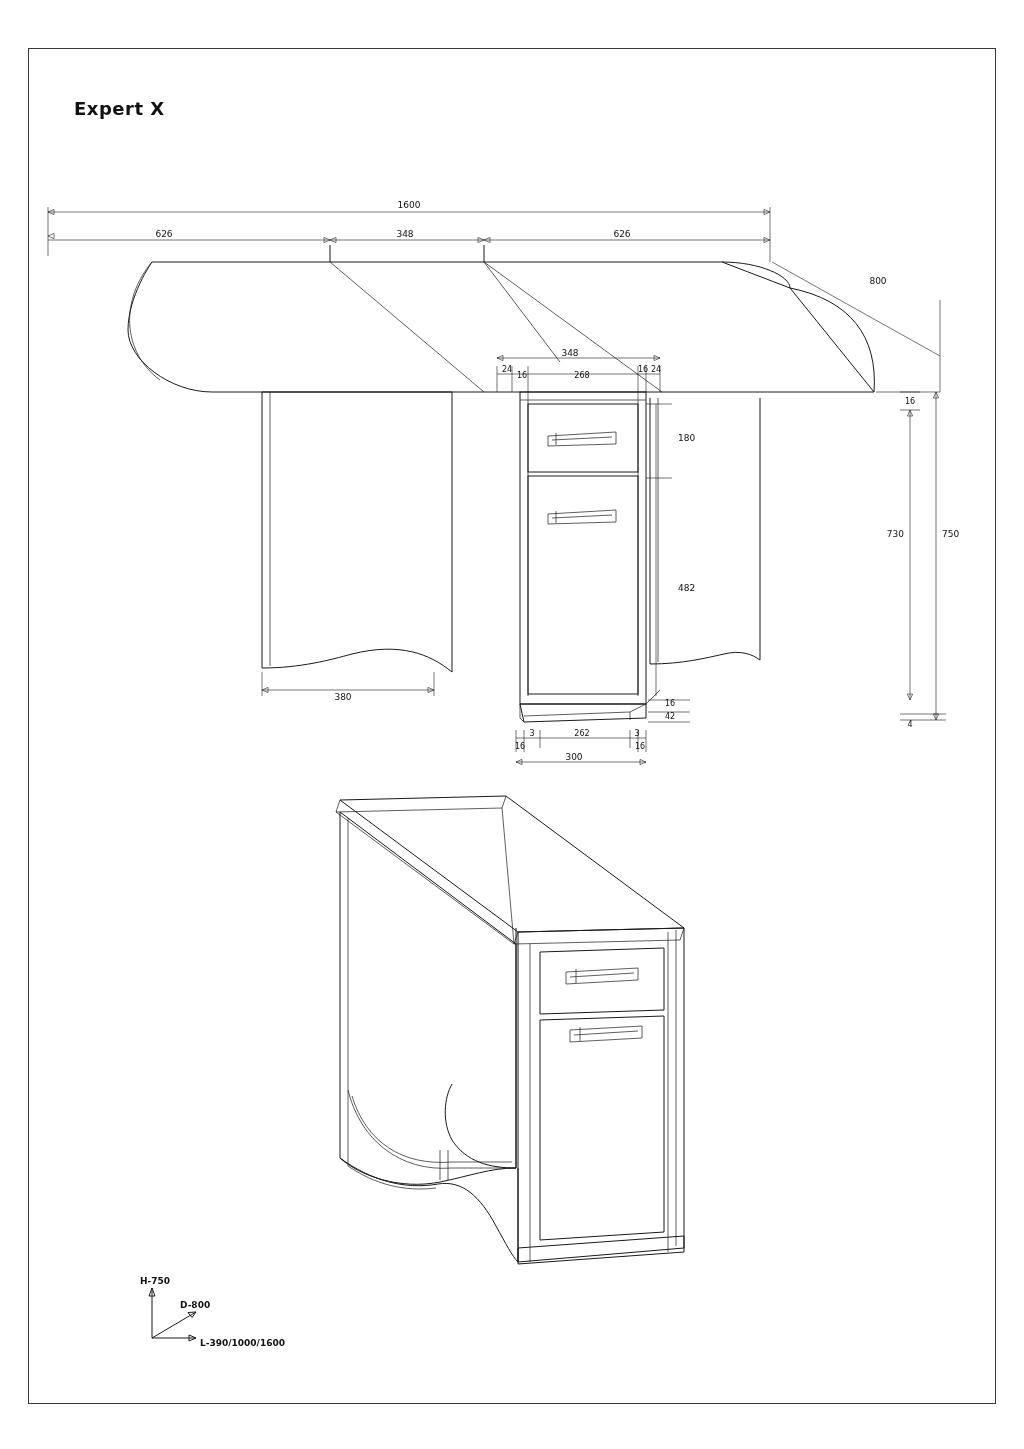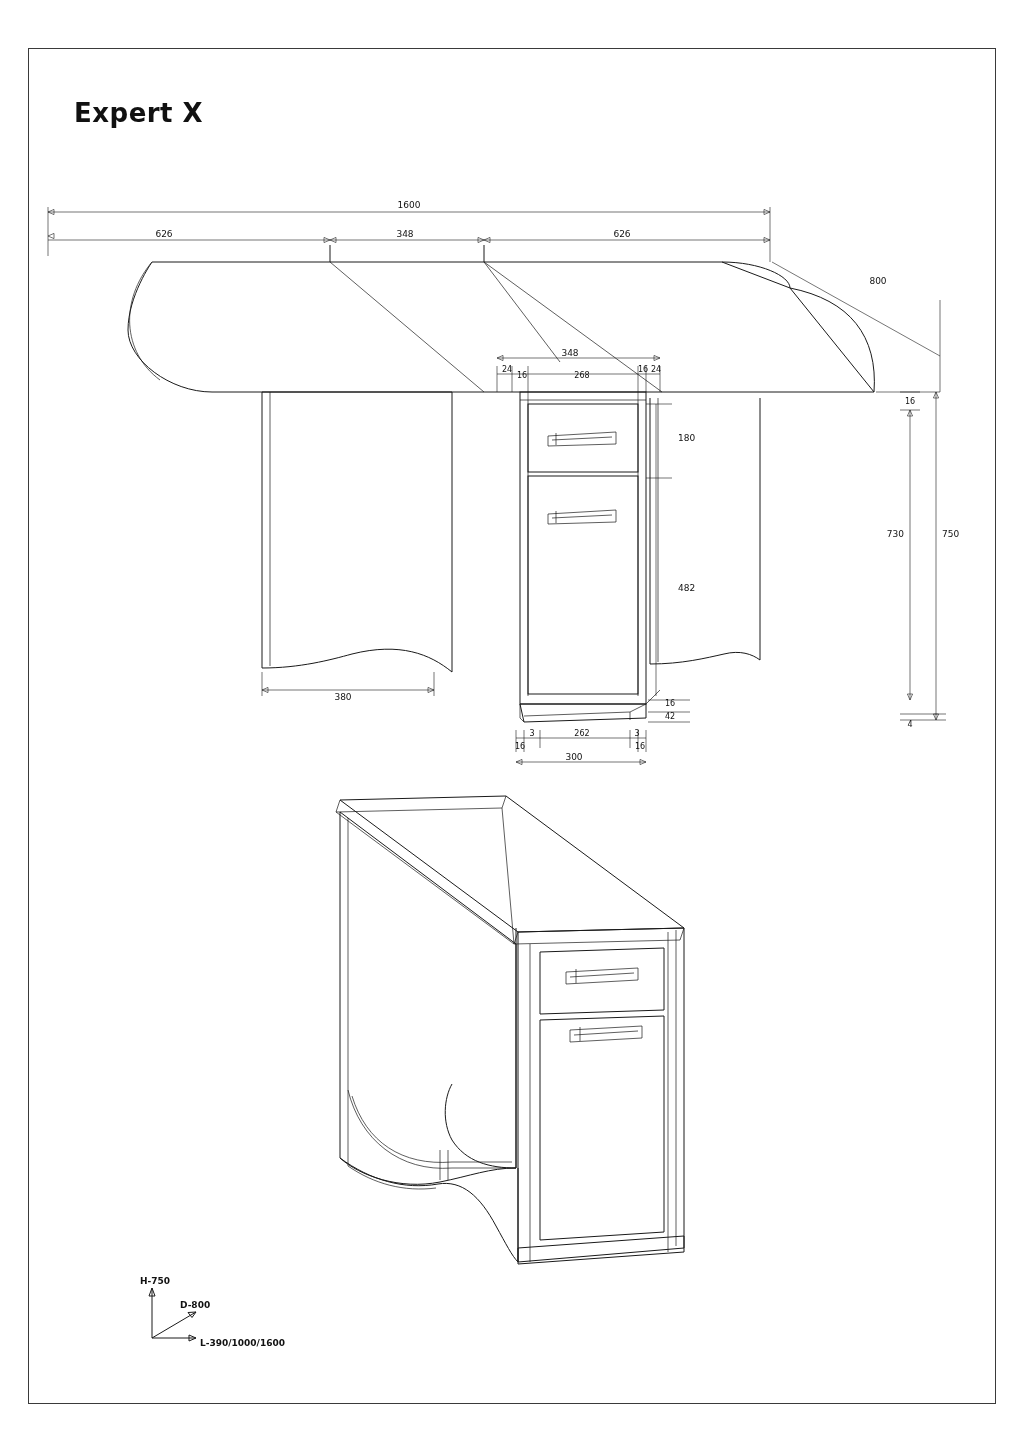--- a/index.html
+++ b/index.html
@@ -28,21 +28,21 @@
     width: 968px;
     height: 1356px;
     border: 1px solid #3a3a3a;
     box-sizing: border-box;
     pointer-events: none;
   }
   #title {
     position: absolute;
     left: 74px;
     top: 98px;
-    font-size: 26px;
+    font-size: 18px;
     font-weight: bold;
     letter-spacing: 0.5px;
     color: #111;
   }
   svg.layer {
     position: absolute;
     left: 0;
     top: 0;
     width: 1024px;
     height: 1449px;

